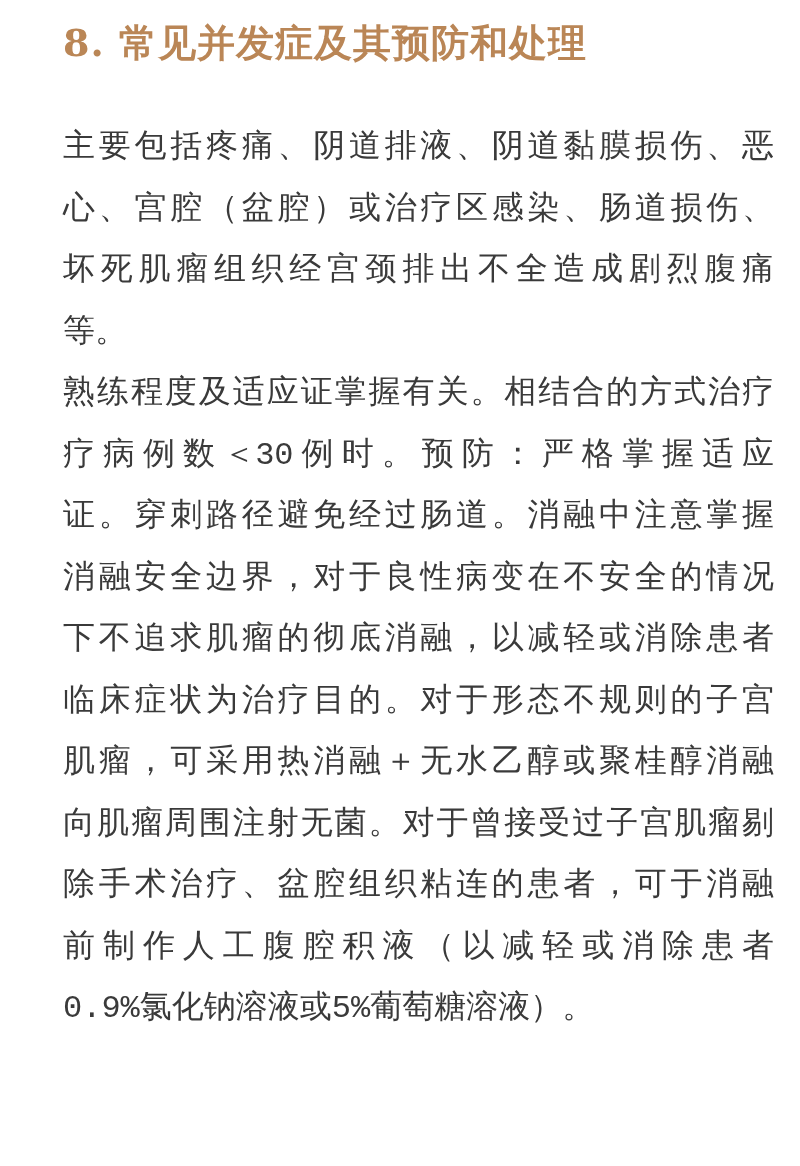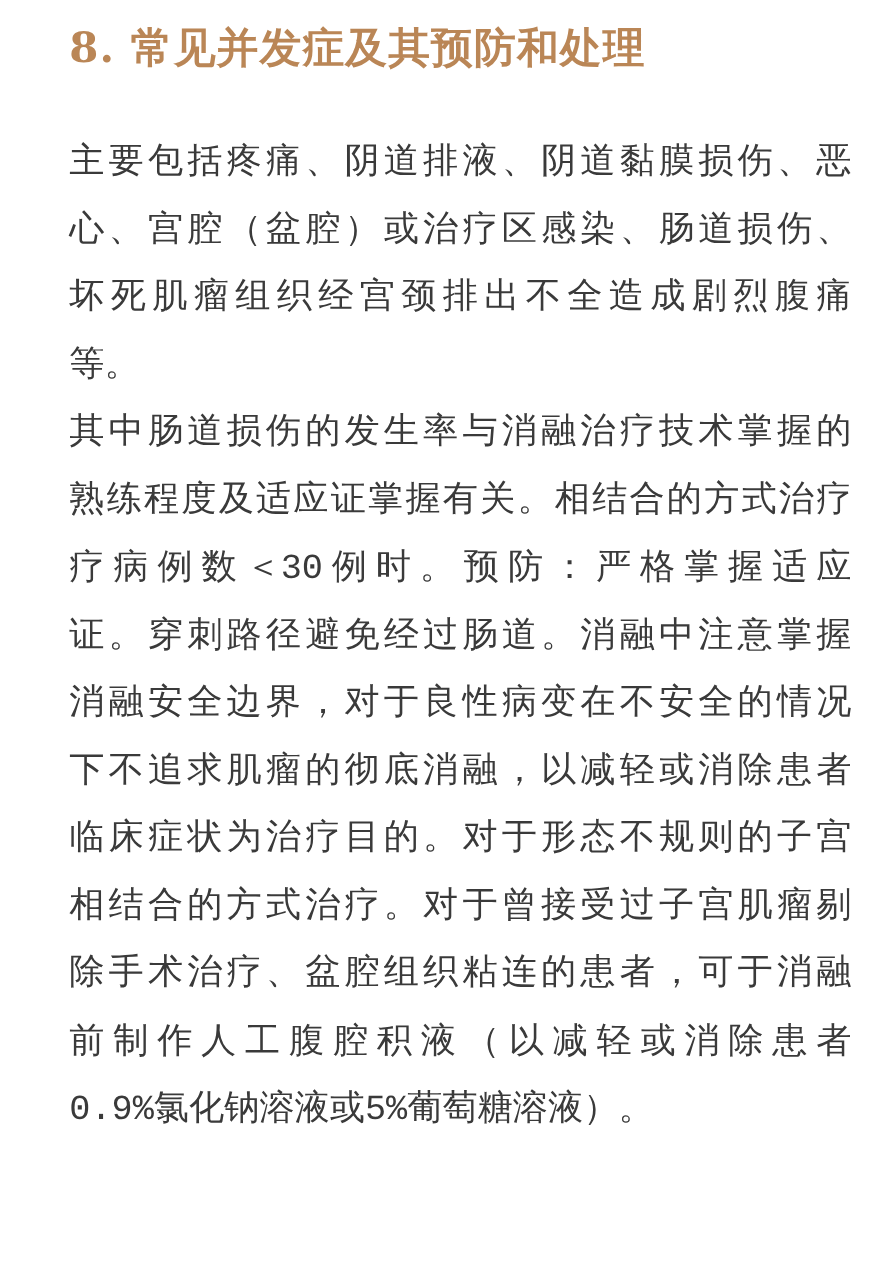--- a/index.html
+++ b/index.html
@@ -56,26 +56,26 @@
 <div class="page">
   <h1 class="heading" style="color: rgb(186, 134, 86);">8. 常见并发症及其预防和处理</h1>
   <div class="article" id="article" style="color: rgb(58, 58, 58);">
       <div class="paragraph">
         <div class="line">主要包括疼痛、阴道排液、阴道黏膜损伤、恶</div>
         <div class="line">心、宫腔（盆腔）或治疗区感染、肠道损伤、</div>
         <div class="line">坏死肌瘤组织经宫颈排出不全造成剧烈腹痛</div>
         <div class="line para-last">等。</div>
       </div>
       <div class="paragraph">
-        <div class="line">其中肠道损伤的发生率与消融治疗技术掌握的</div>
         <div class="line">熟练程度及适应证掌握有关。相结合的方式治疗</div>
         <div class="line">疗病例数＜30例时。预防：严格掌握适应</div>
         <div class="line">证。穿刺路径避免经过肠道。消融中注意掌握</div>
         <div class="line">消融安全边界，对于良性病变在不安全的情况</div>
         <div class="line">下不追求肌瘤的彻底消融，以减轻或消除患者</div>
         <div class="line">临床症状为治疗目的。对于形态不规则的子宫</div>
-        <div class="line">相结合的方式治疗。对于曾接受过子宫肌瘤剔</div>
+        <div class="line">肌瘤，可采用热消融＋无水乙醇或聚桂醇消融</div>
+        <div class="line">向肌瘤周围注射无菌。对于曾接受过子宫肌瘤剔</div>
         <div class="line">除手术治疗、盆腔组织粘连的患者，可于消融</div>
         <div class="line">前制作人工腹腔积液（以减轻或消除患者</div>
         <div class="line para-last">0.9%氯化钠溶液或5%葡萄糖溶液）。</div>
       </div>
     </div>
 </div>
 
 </body></html>

